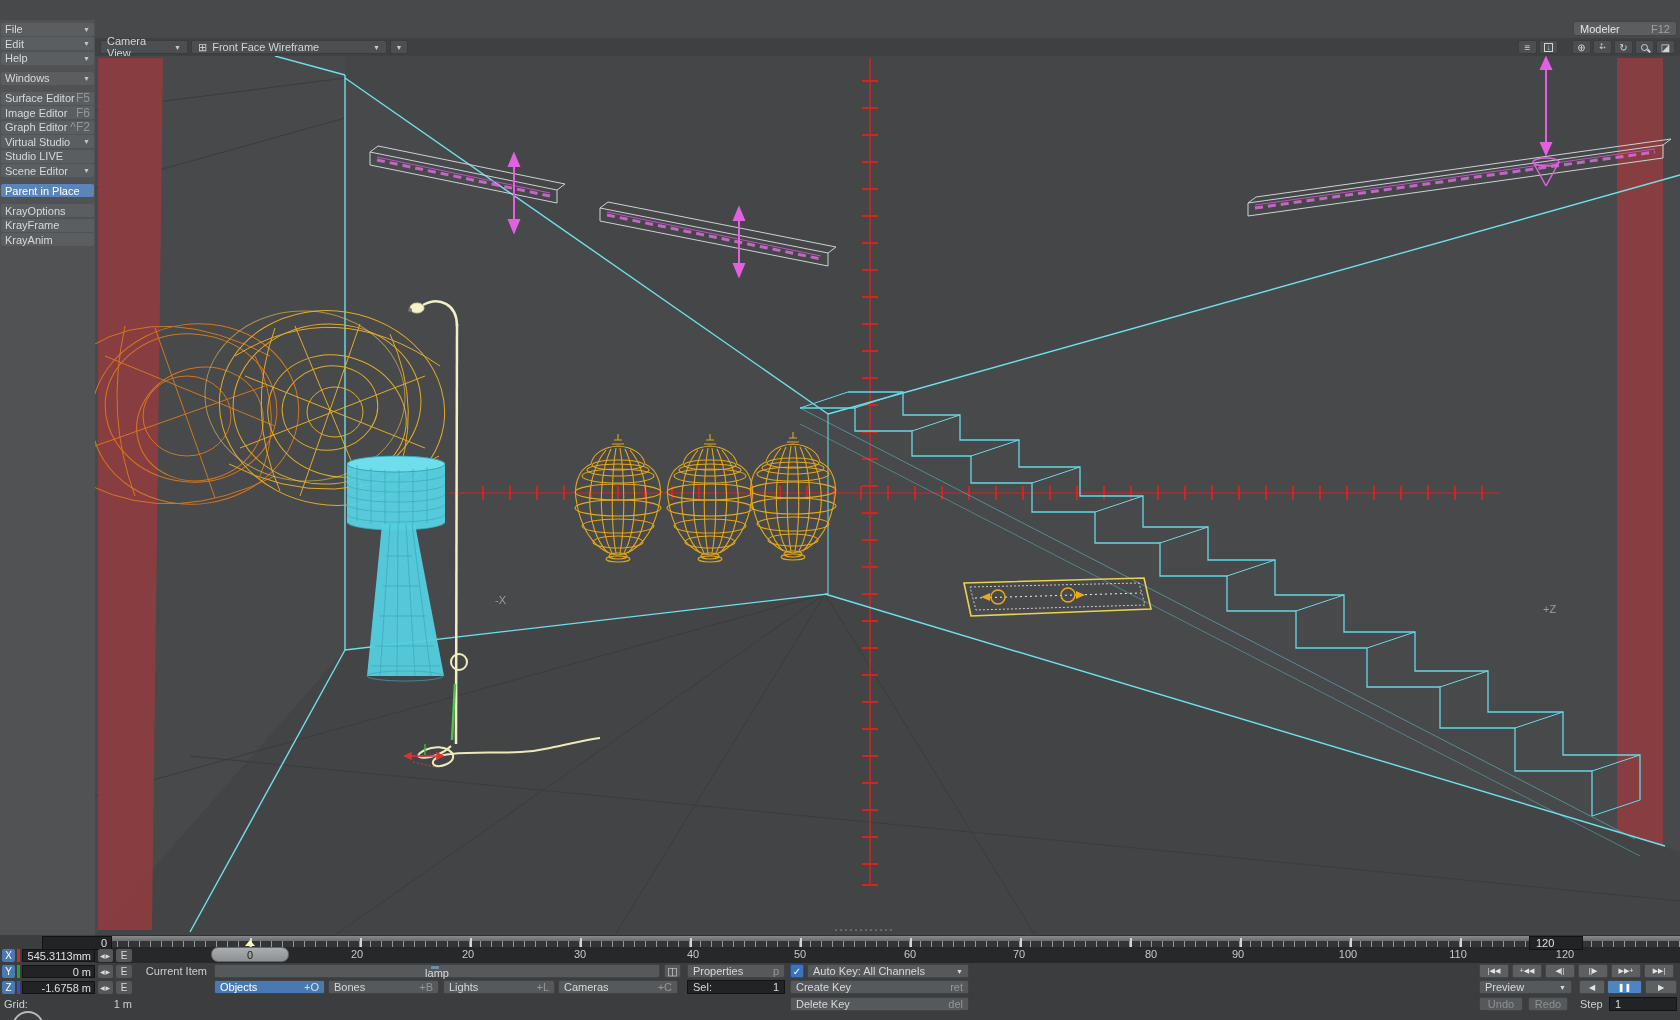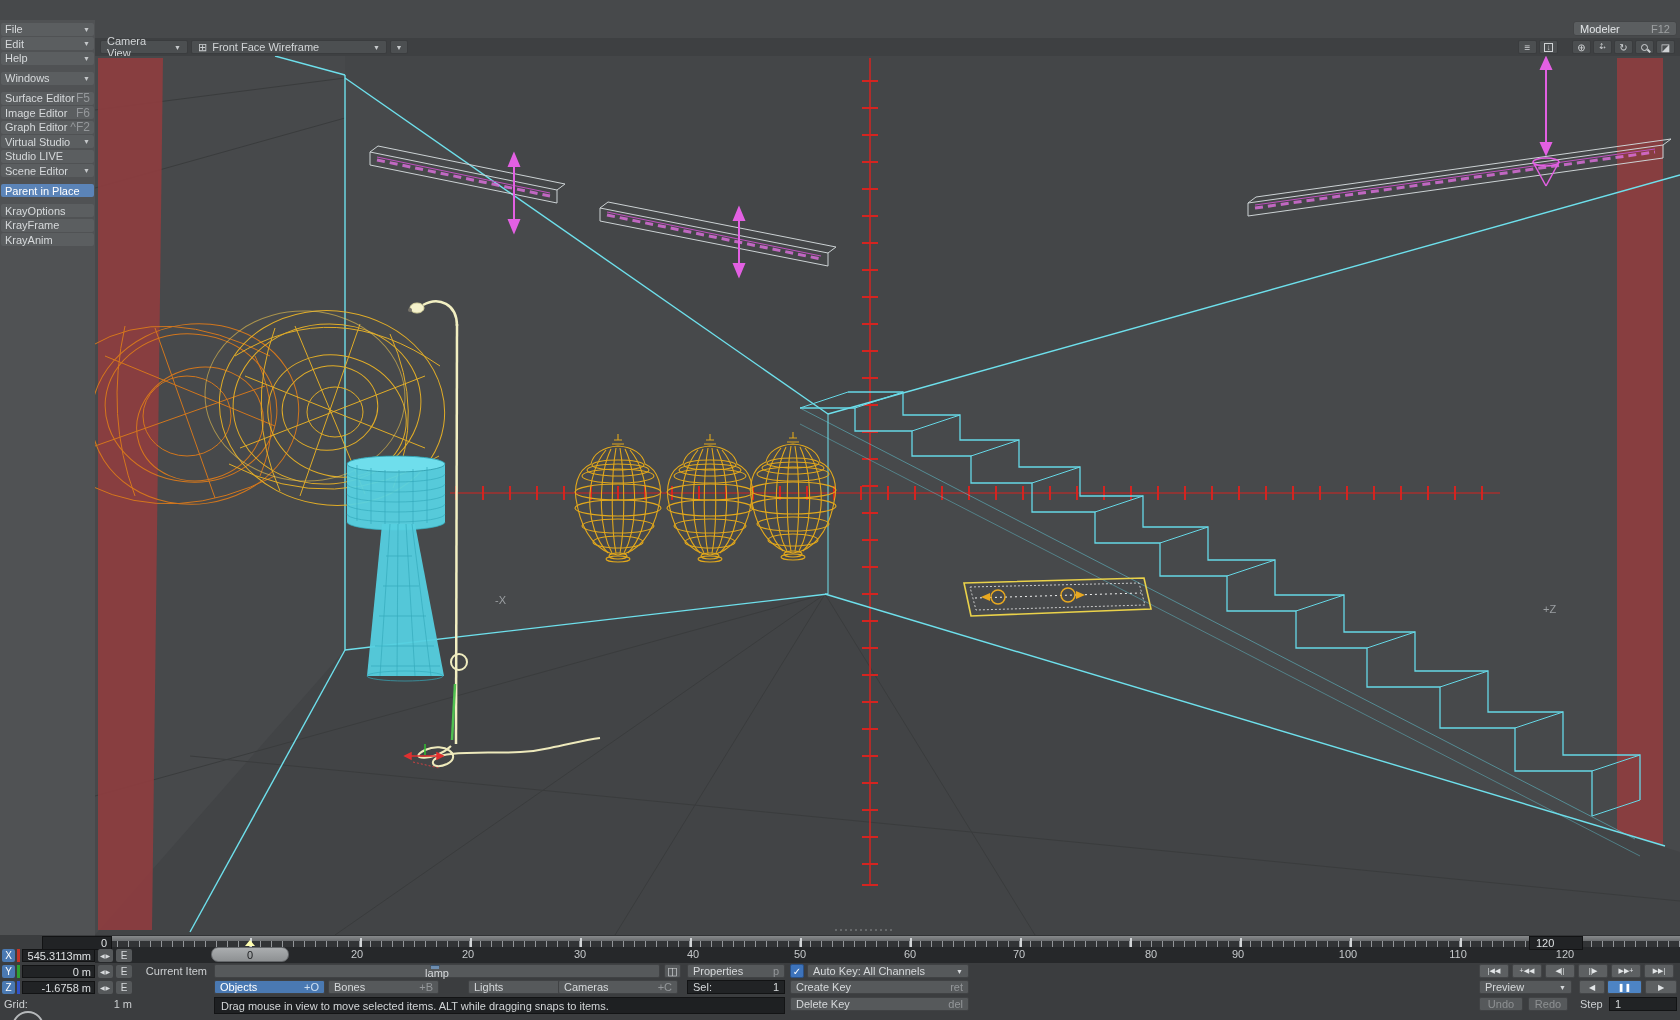--- a/index.html
+++ b/index.html
@@ -479,21 +479,21 @@
 
     <div id="cats">
         <div class="bbtn bluesel" style="left: 214px; top: 45px; width: 111px;">
           <span>Objects</span>
           <span class="sc">+O</span>
         </div>
         <div class="bbtn" style="left: 328px; top: 45px; width: 111px;">
           <span>Bones</span>
           <span class="sc">+B</span>
         </div>
-        <div class="bbtn" style="left: 468px; top: 45px; width: 112px;">
+        <div class="bbtn" style="left: 443px; top: 45px; width: 112px;">
           <span>Lights</span>
           <span class="sc">+L</span>
         </div>
         <div class="bbtn" style="left: 558px; top: 45px; width: 120px; text-align: center;">
           <span>Cameras</span>
           <span class="sc">+C</span>
         </div>
       </div>
     <div class="darkfield" style="left:687px;top:45px;width:98px;">
       <span>Sel:</span>
@@ -501,23 +501,20 @@
     </div>
     <div class="bbtn" style="left:790px;top:45px;width:179px;">
       <span>Create Key</span>
       <span class="sc">ret</span>
     </div>
     <div class="bbtn" style="left:790px;top:62px;width:179px;">
       <span>Delete Key</span>
       <span class="sc">del</span>
     </div>
 
-    <div id="status-strip" class="abs">
-      <span>Drag mouse in view to move selected items. ALT while dragging snaps to items.</span>
-    </div>
 
     <div id="pbbtns">
         <div class="pbbtn" style="left: 1479px;">|◀◀</div>
         <div class="pbbtn" style="left: 1512px;">+◀◀</div>
         <div class="pbbtn" style="left: 1545px;">◀||</div>
         <div class="pbbtn" style="left: 1578px;">||▶</div>
         <div class="pbbtn" style="left: 1611px;">▶▶+</div>
         <div class="pbbtn" style="left: 1644px;">▶▶|</div>
       </div>
     <div class="bbtn" style="left:1479px;top:45px;width:93px;">

